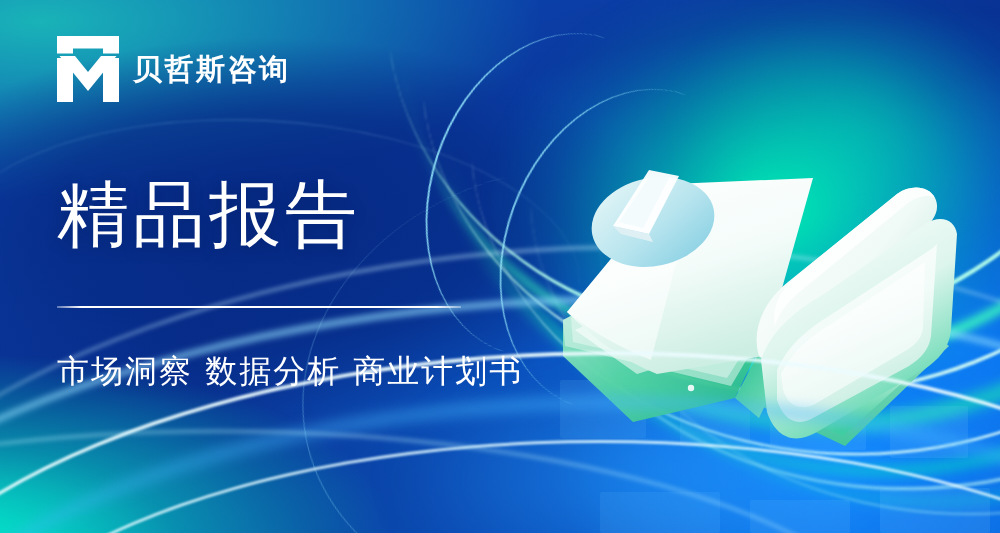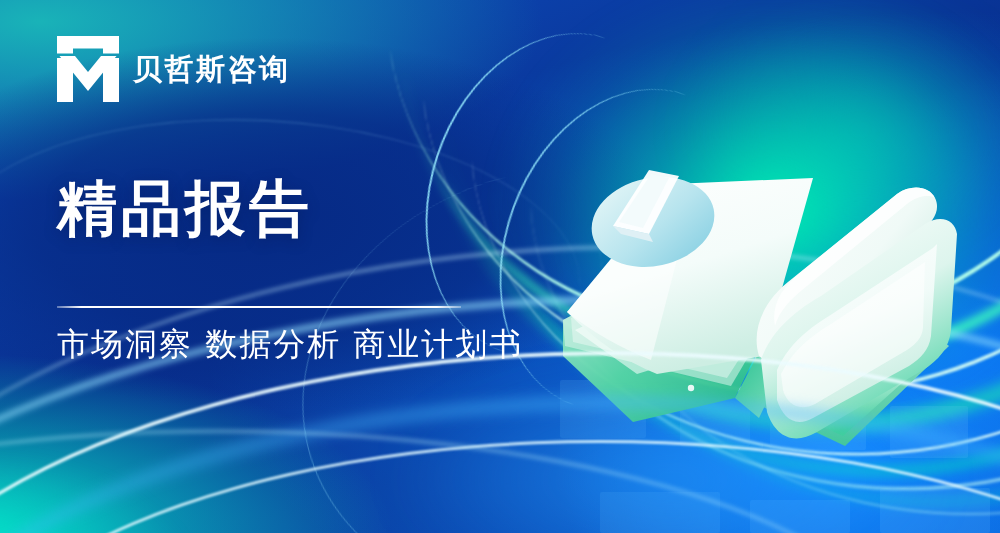--- a/index.html
+++ b/index.html
@@ -111,30 +111,30 @@
   .logo-en{
     color:#ffffff;font-size:15.5px;font-weight:bold;letter-spacing:1.6px;
     line-height:1;white-space:nowrap;
   }
 
   
   .headline{
     position:absolute;left:57px;top:178px;
     color:#ffffff;
     font-family:"DejaVu Sans","Liberation Sans",sans-serif;
-    font-size:60px;font-weight:bold;letter-spacing:4px;line-height:1;
+    font-size:72px;font-weight:normal;letter-spacing:4px;line-height:1;
     white-space:nowrap;
     text-shadow:0 3px 14px rgba(0,20,70,.35);
   }
   .rule{
     position:absolute;left:57px;top:306px;width:404px;height:2px;
     background:linear-gradient(90deg,rgba(255,255,255,.35) 0%, #ffffff 6%, #ffffff 94%, rgba(255,255,255,.35) 100%);
   }
   .subhead{
-    position:absolute;left:57px;top:324px;
+    position:absolute;left:57px;top:351px;
     color:#ffffff;
     font-family:"DejaVu Sans","Liberation Sans",sans-serif;
     font-size:32px;font-weight:normal;letter-spacing:2px;line-height:1.25;
     white-space:nowrap;
   }
 </style>
 </head>
 <body>
 
 <div class="banner">

